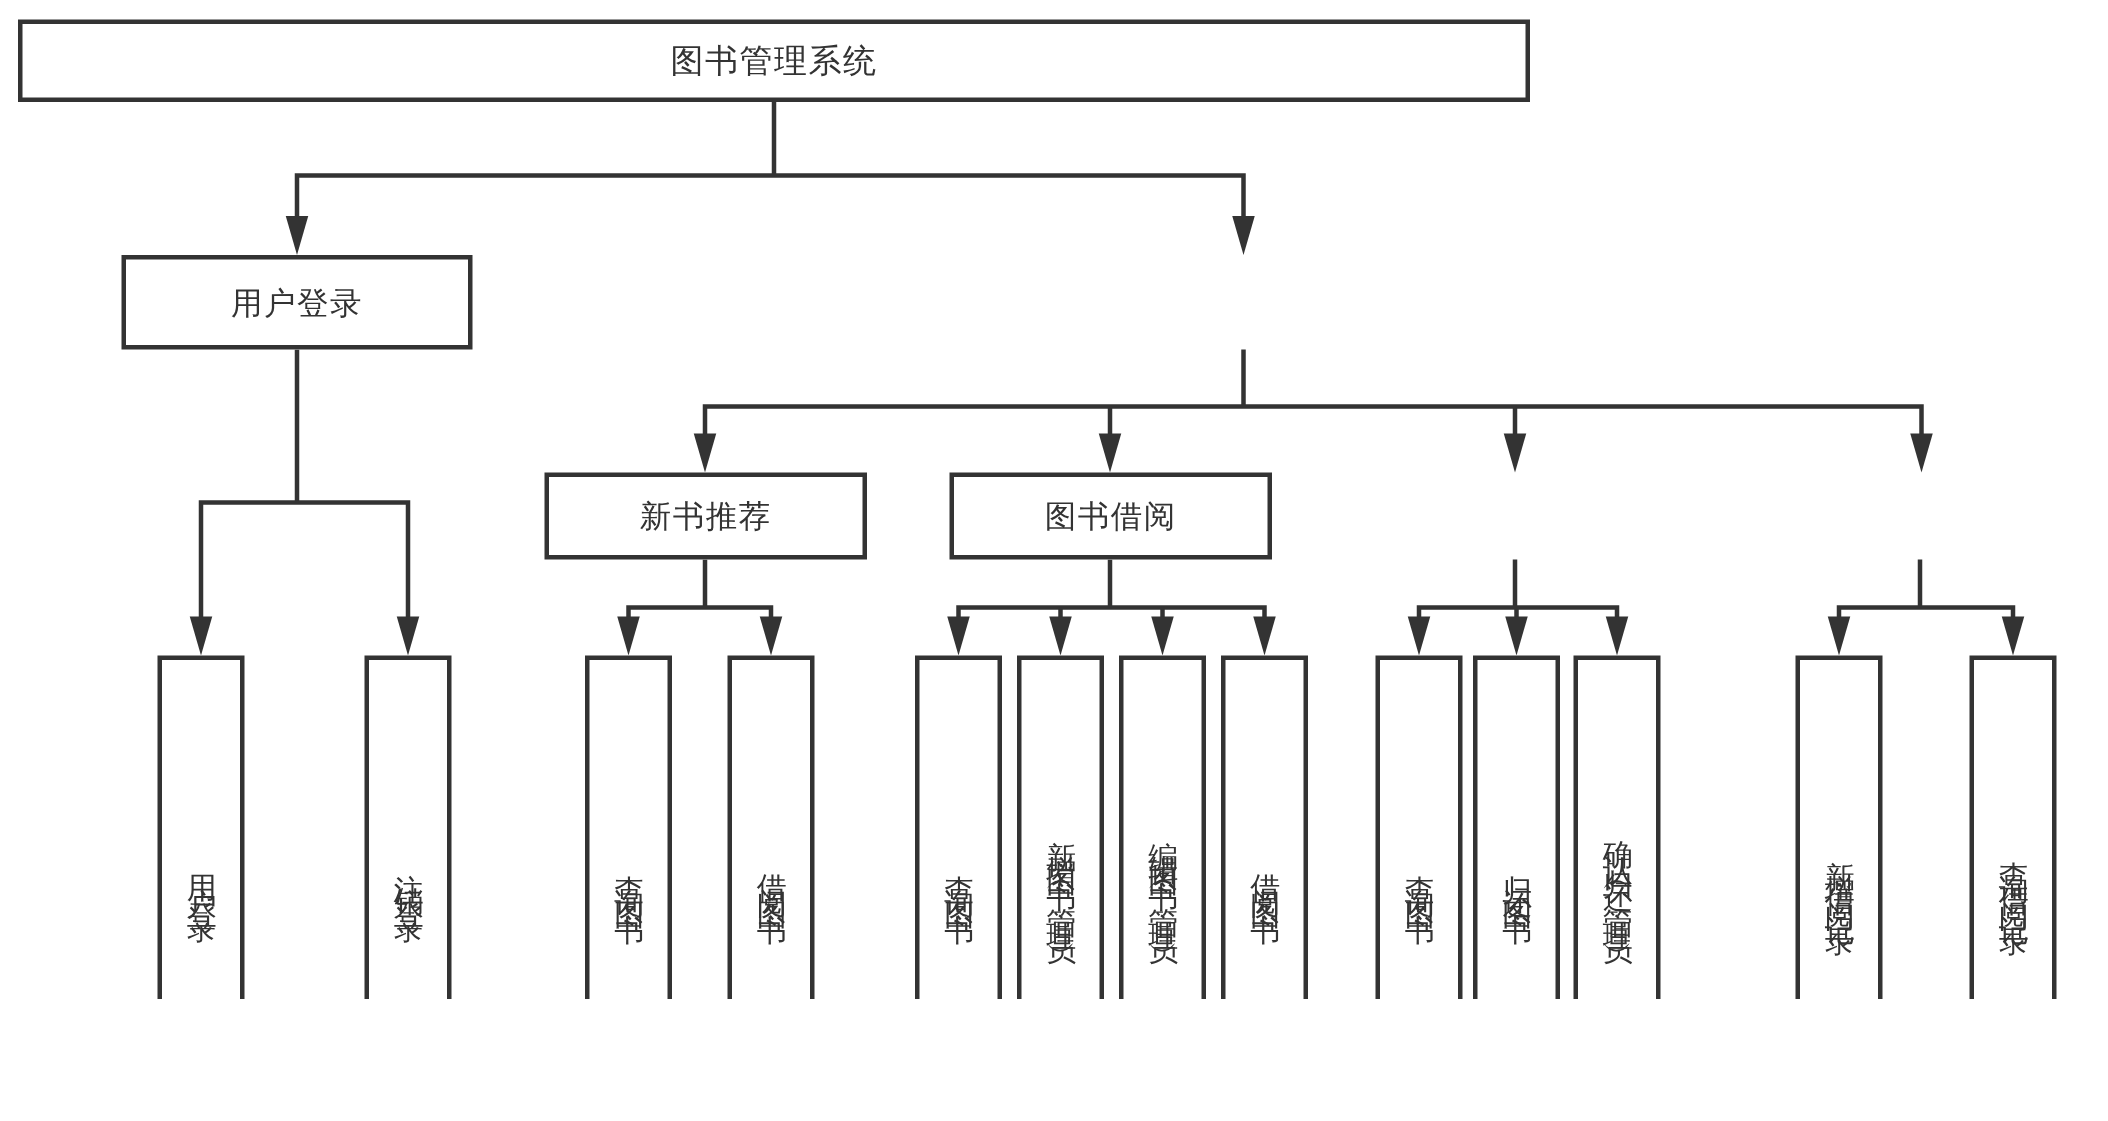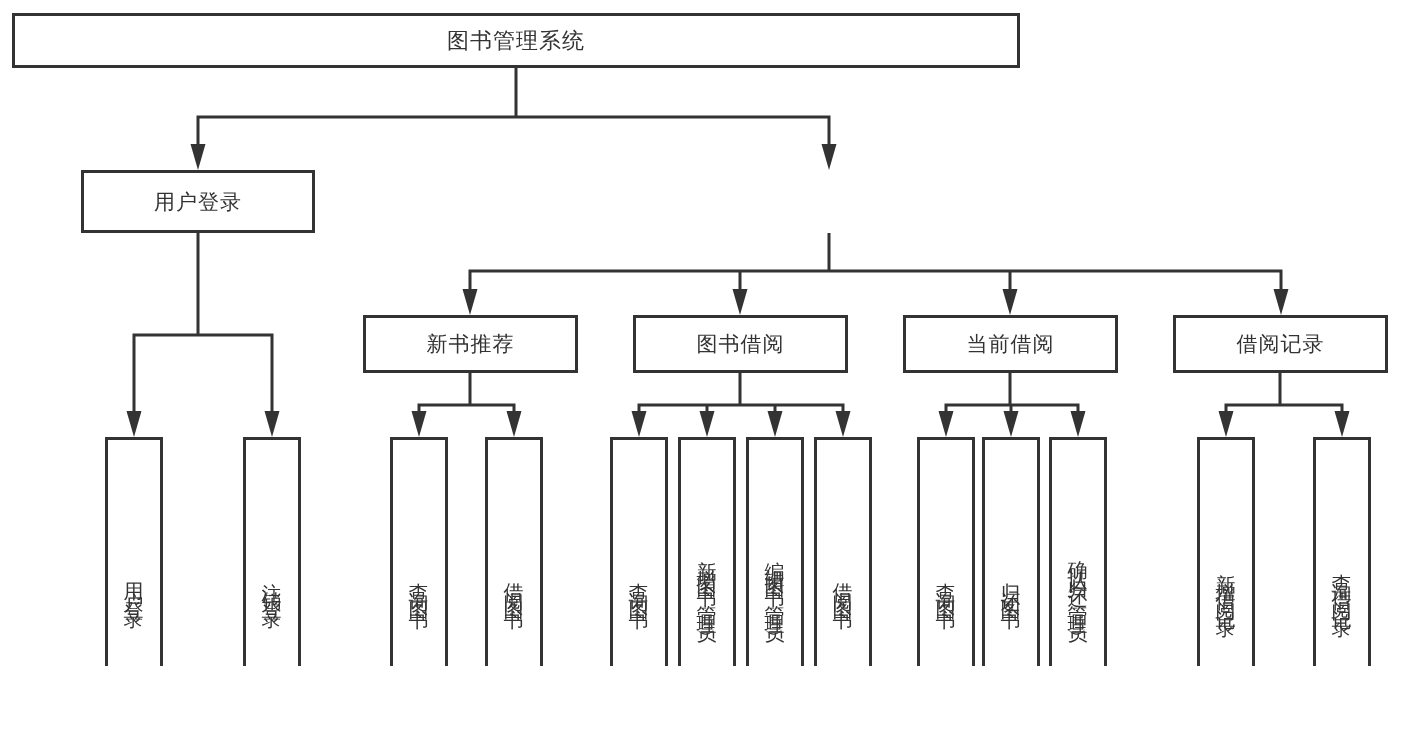--- a/index.html
+++ b/index.html
@@ -130,26 +130,20 @@
   <div class="node" style="left:81px; top:170px; width:234px; height:63px;">
     <span>用户登录</span>
   </div>
 
   <div class="node" style="left:363px; top:315px; width:215px; height:58px;">
     <span>新书推荐</span>
   </div>
   <div class="node" style="left:633px; top:315px; width:215px; height:58px;justify-content:center;">
     <span>图书借阅</span>
   </div>
-  <div class="node" style="left:903px; top:315px; width:215px; height:58px;">
-    <span>当前借阅</span>
-  </div>
-  <div class="node" style="left:1173px; top:315px; width:215px; height:58px;">
-    <span>借阅记录</span>
-  </div>
 
   <div class="leaf" style="left:105px;">
     <span class="vtext">用户登录</span>
   </div>
   <div class="leaf" style="left:243px;">
     <span class="vtext">注销登录</span>
   </div>
 
   <div class="leaf" style="left:390px;">
     <span class="vtext">查询图书</span>

